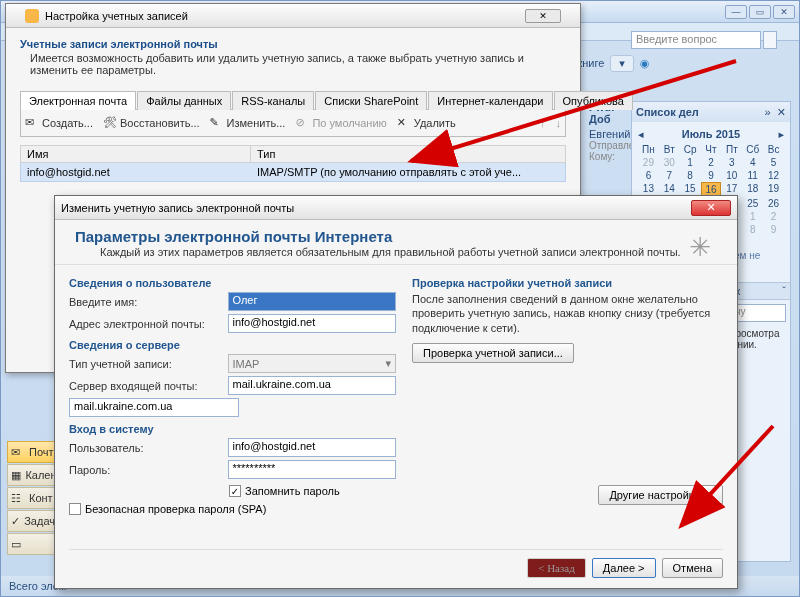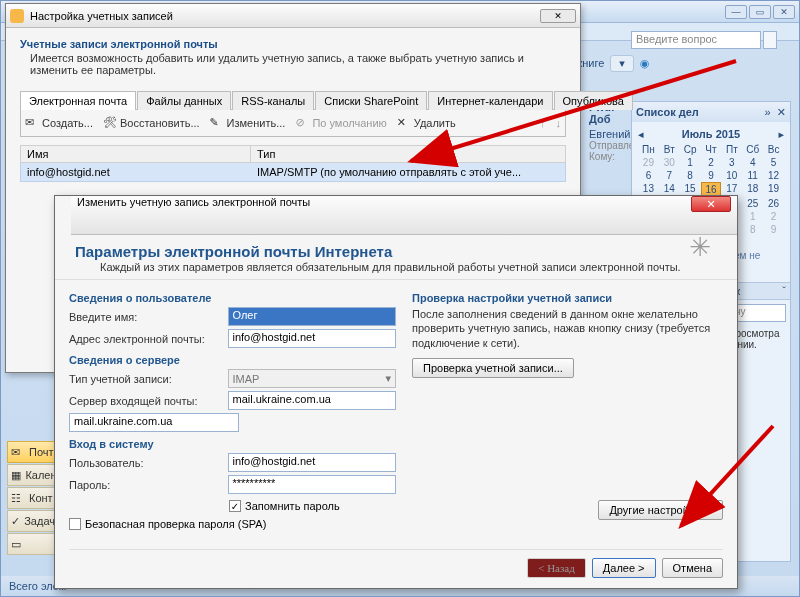--- a/index.html
+++ b/index.html
@@ -44,21 +44,21 @@
 .leftnav{position:absolute;left:6px;top:440px;width:52px;}
 .ln-item{display:flex;align-items:center;gap:4px;height:22px;padding:0 3px;background:linear-gradient(#f4f0e6,#e6dfca);border:1px solid #c6bd9d;margin-bottom:1px;font-size:10px;color:#333;}
 .ln-item.active{background:linear-gradient(#ffe8ac,#ffd15e);border-color:#d9ae3e;}
 .ln-icon{width:14px;height:12px;}
 
 
 .statusbar{position:absolute;left:0;right:0;bottom:0;height:20px;background:linear-gradient(#d7e4f3,#c5d9ef);color:#2a4e7e;padding:2px 8px;display:flex;align-items:center;}
 
 
 .dlg-accounts{position:absolute;left:4px;top:2px;width:576px;height:370px;background:#f5f5f5;border:1px solid #7a7a7a;box-shadow:2px 3px 6px rgba(0,0,0,.25);}
-.dlg-title{height:24px;background:linear-gradient(#fdfdfd,#e4e4e4);display:flex;align-items:center;padding:0 4px;border-bottom:1px solid #bcbcbc;}
+.dlg-title{height:24px;background:linear-gradient(#fdfdfd,#e4e4e4);display:flex;align-items:center;padding:0 19px;border-bottom:1px solid #bcbcbc;}
 .dlg-title .icon{width:14px;height:14px;background:#f7b749;border-radius:3px;margin-right:6px;}
 .dlg-title .close{width:36px;height:14px;border:1px solid #9a9a9a;border-radius:2px;background:#eaeaea;margin-left:auto;display:flex;align-items:center;justify-content:center;font-size:9px;}
 .dlg-body{padding:10px 14px;}
 .dlg-h1{font-weight:bold;color:#1a4e8a;}
 .dlg-sub{color:#333;margin:2px 0 0 10px;}
 .tabs{display:flex;margin-top:14px;border-bottom:1px solid #bcbcbc;}
 .tab{padding:3px 8px;border:1px solid #bcbcbc;border-bottom:none;background:#ededed;margin-right:1px;white-space:nowrap;position:relative;top:1px;}
 .tab.active{background:#fff;}
 .acct-toolbar{display:flex;gap:10px;padding:6px 4px;border:1px solid #bcbcbc;border-top:none;align-items:center;}
 .tb-btn{display:flex;align-items:center;gap:3px;color:#333;}
@@ -66,21 +66,21 @@
 .tb-ico{width:14px;height:14px;}
 .acct-head{display:flex;margin-top:8px;background:#f0f0f0;border:1px solid #d0d0d0;}
 .acct-head div{padding:2px 6px;}
 .acct-head .c1{width:230px;border-right:1px solid #d0d0d0;}
 .acct-row{display:flex;background:#d6e5f7;border:1px solid #bcd0ea;border-top:none;}
 .acct-row div{padding:3px 6px;}
 .acct-row .c1{width:230px;}
 
 
 .dlg-edit{position:absolute;left:53px;top:194px;width:684px;height:394px;background:#f5f5f5;border:1px solid #6a6a6a;box-shadow:3px 4px 9px rgba(0,0,0,.35);}
-.dlg-edit .et{height:39px;background:linear-gradient(#fdfdfd,#e3e3e3);display:flex;align-items:flex-start;padding:0 6px;border-bottom:1px solid #bcbcbc;margin-left:16px;}
+.dlg-edit .et{height:24px;background:linear-gradient(#fdfdfd,#e3e3e3);display:flex;align-items:center;padding:0 6px;border-bottom:1px solid #bcbcbc;}
 .dlg-edit .et .closebtn{margin-left:auto;width:40px;height:16px;background:linear-gradient(#f28b82,#d33);border:1px solid #a22;border-radius:2px;color:#fff;display:flex;align-items:center;justify-content:center;font-size:11px;}
 .edit-top{padding:8px 14px 4px;}
 .edit-top h3{font-weight:bold;color:#21568f;font-size:15px;margin-left:6px;}
 .edit-top p{color:#333;margin-left:0;margin-top:1px;padding-left:31px;}
 .click-ico{position:absolute;right:26px;top:36px;color:#9a9a9a;font-size:26px;}
 .sep{height:1px;background:#dedede;margin:2px 0 6px;}
 .edit-grid{display:flex;padding:0 14px 6px;}
 .edit-col{width:50%;}
 .sect{font-weight:bold;color:#21568f;margin:6px 0 3px;}
 .frow{display:flex;align-items:center;margin:3px 0;}

